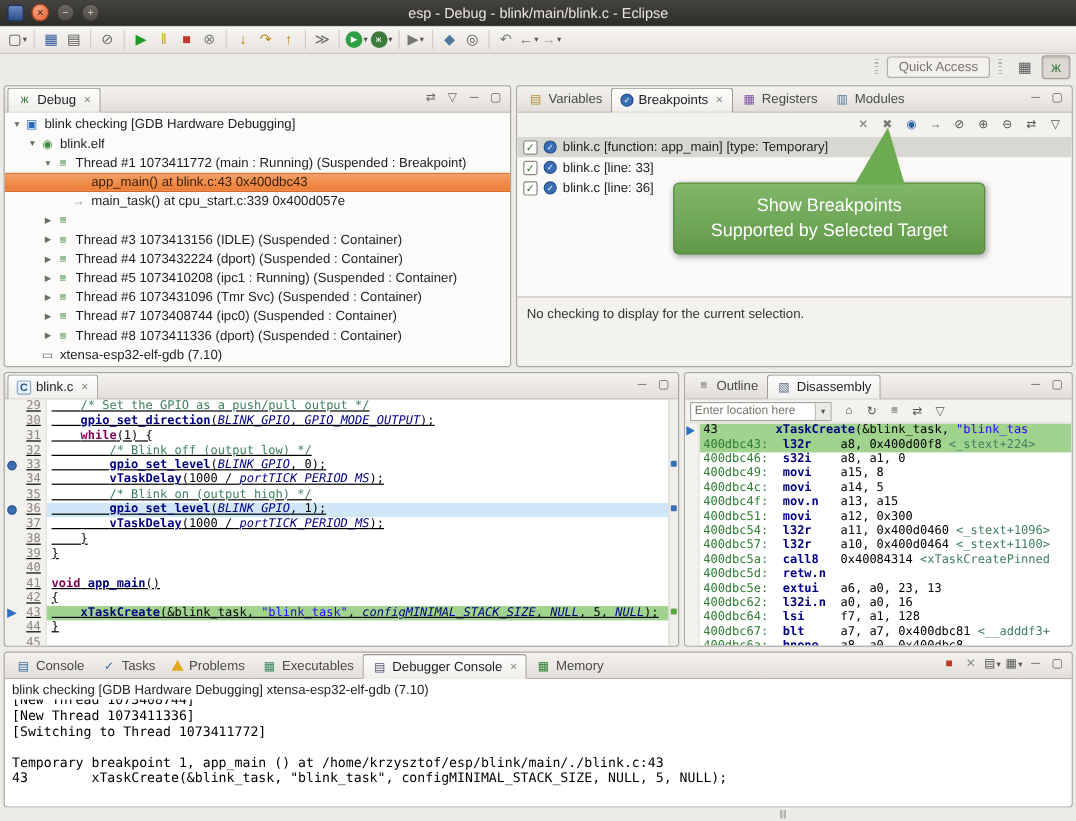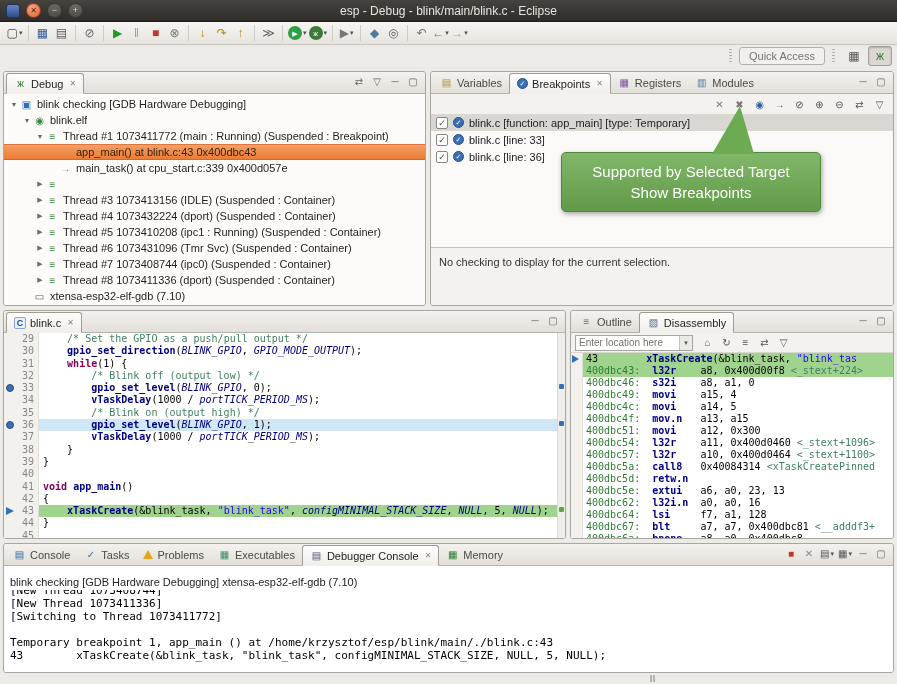--- a/index.html
+++ b/index.html
@@ -81,21 +81,21 @@
   .bpbtn .g{font-size:10px;}
   .bp-list{flex:1;background:#fbfaf8;font-size:11px;color:#222;overflow:hidden;}
   .brow{height:17px;display:flex;align-items:center;gap:5px;padding-left:5px;white-space:nowrap;}
   .brow.sel{background:#d9d7d2;}
   .cb{width:12px;height:12px;border:1px solid #8a877f;background:#fff;border-radius:2px;font-size:9px;
       color:#2d6a2d;display:inline-flex;align-items:center;justify-content:center;flex:none;}
   .bp-details{height:58px;flex:none;border-top:1px solid #c5c2bb;background:#f4f2ef;font-size:11px;
               color:#333;padding:8px;}
 
   
-  .code{flex:1;background:#fff;font-family:"DejaVu Sans Mono",monospace;font-size:10px;overflow:hidden;position:relative;}
+  .code{flex:1;background:#fff;font-family:"DejaVu Sans Mono",monospace;font-size:10px;overflow:hidden;position:relative;text-decoration:underline;}
   .cl{display:flex;height:12.3px;line-height:12.3px;}
   .ann{width:13px;flex:none;background:#f3f1ee;position:relative;}
   .ln{width:22px;flex:none;background:#f3f1ee;color:#8a877f;text-align:right;padding-right:4px;
       border-right:1px solid #e2dfda;}
   .ct{flex:1;white-space:pre;color:#000;padding-left:4px;overflow:hidden;}
   .ct.bg-green{background:var(--lngreen);}
   .ct.bg-blue{background:var(--lnblue);}
   .bp-mark{position:absolute;left:2px;top:2px;width:8px;height:8px;border-radius:50%;
            background:#3b6fb5;border:1px solid #2a5186;}
   .ip-mark{position:absolute;left:2px;top:2px;width:0;height:0;border-left:8px solid #2f6fbf;
@@ -121,21 +121,21 @@
                  color:#55524c;display:flex;align-items:center;justify-content:center;}
   .loc-combo .dd::after{content:"▾";}
   .dis{flex:1;background:#fff;font-family:"DejaVu Sans Mono",monospace;font-size:10px;overflow:hidden;}
   .dl{display:flex;height:12px;line-height:12px;}
   .dr{width:12px;flex:none;background:#f3f1ee;border-right:1px solid #e2dfda;position:relative;}
   .dr .ip-mark{left:1px;top:2px;border-left-width:7px;}
   .dct{flex:1;white-space:pre;color:#000;padding-left:3px;overflow:hidden;}
   .dct.bg-green{background:var(--lngreen);}
 
   
-  .con-body{flex:1;background:#fff;overflow:hidden;position:relative;padding:8px 6px 0 6px;}
+  .con-body{flex:1;background:#fff;overflow:hidden;position:relative;padding:1px 6px 0 6px;}
   .console-label{font-size:11px;color:#1e1e1e;height:16px;line-height:16px;white-space:nowrap;}
   .clipline{height:7px;overflow:hidden;}
   .clipline>span{display:block;margin-top:-6px;}
   .clipline>span,.conline{font-family:"DejaVu Sans Mono",monospace;font-size:11px;line-height:13px;
                           white-space:pre;color:#000;}
   .conline{height:13px;}
 
   
   .callout{position:absolute;left:561px;top:152px;width:260px;height:60px;z-index:50;
            background:linear-gradient(rgba(255,255,255,.14),rgba(0,0,0,.10)),var(--callout);
@@ -605,21 +605,21 @@
       <div class="dl">
         <span class="dr"></span>
         <span class="dct bg-green"><span class="syn-adr">400dbc43:</span><span>  </span><span class="syn-mn">l32r</span><span>    a8, 0x400d00f8 </span><span class="syn-sym">&lt;_stext+224&gt;</span></span>
       </div>
       <div class="dl">
         <span class="dr"></span>
         <span class="dct"><span class="syn-adr">400dbc46:</span><span>  </span><span class="syn-mn">s32i</span><span>    a8, a1, 0</span></span>
       </div>
       <div class="dl">
         <span class="dr"></span>
-        <span class="dct"><span class="syn-adr">400dbc49:</span><span>  </span><span class="syn-mn">movi</span><span>    a15, 4</span></span>
+        <span class="dct"><span class="syn-adr">400dbc49:</span><span>  </span><span class="syn-mn">movi</span><span>    a15, 8</span></span>
       </div>
       <div class="dl">
         <span class="dr"></span>
         <span class="dct"><span class="syn-adr">400dbc4c:</span><span>  </span><span class="syn-mn">movi</span><span>    a14, 5</span></span>
       </div>
       <div class="dl">
         <span class="dr"></span>
         <span class="dct"><span class="syn-adr">400dbc4f:</span><span>  </span><span class="syn-mn">mov.n</span><span>   a13, a15</span></span>
       </div>
       <div class="dl">
@@ -729,19 +729,19 @@
         <div class="conline">Temporary breakpoint 1, app_main () at /home/krzysztof/esp/blink/main/./blink.c:43</div>
         <div class="conline">43        xTaskCreate(&amp;blink_task, "blink_task", configMINIMAL_STACK_SIZE, NULL, 5, NULL);</div>
       </div>
   </div>
 </div>
 
 <svg class="callout-arrow" width="60" height="50" viewBox="0 0 60 50">
   <polygon id="callout-poly" points="10,50 52,50 38,2" fill="#6cab51"></polygon>
 </svg>
 <div class="callout">
+  <div>Show Breakpoints</div>
   <div>Supported by Selected Target</div>
-  <div>Show Breakpoints</div>
 </div>
 
 <div class="statusbar">
   <span class="sb-handle"></span>
 </div>
 
 </body></html>

